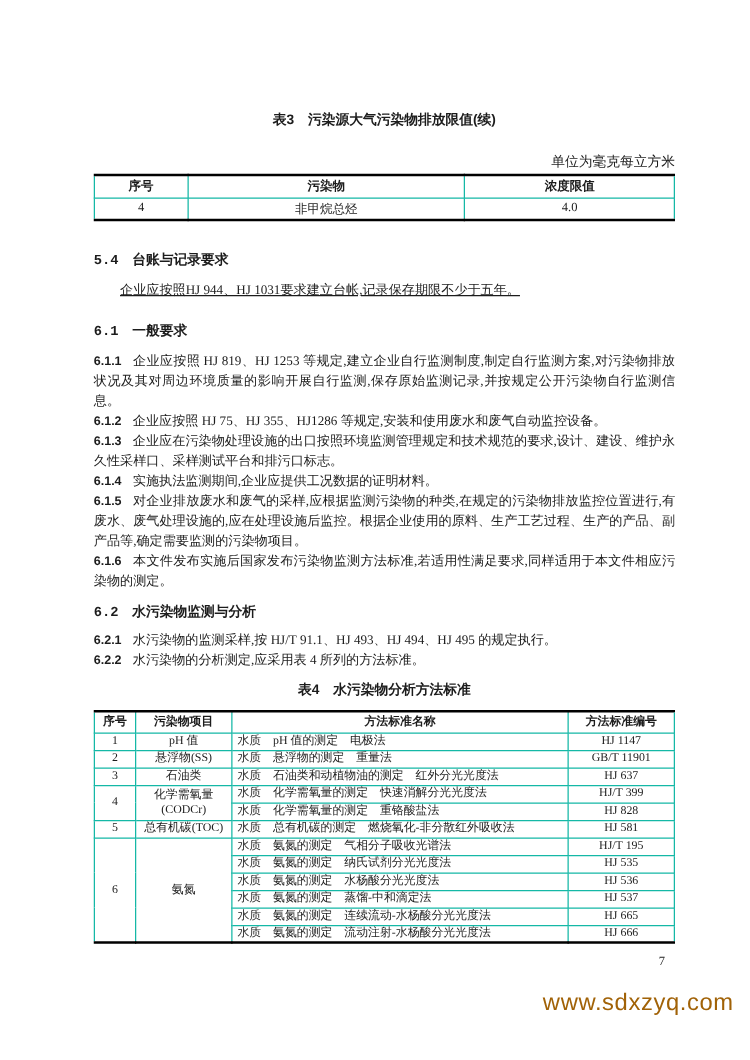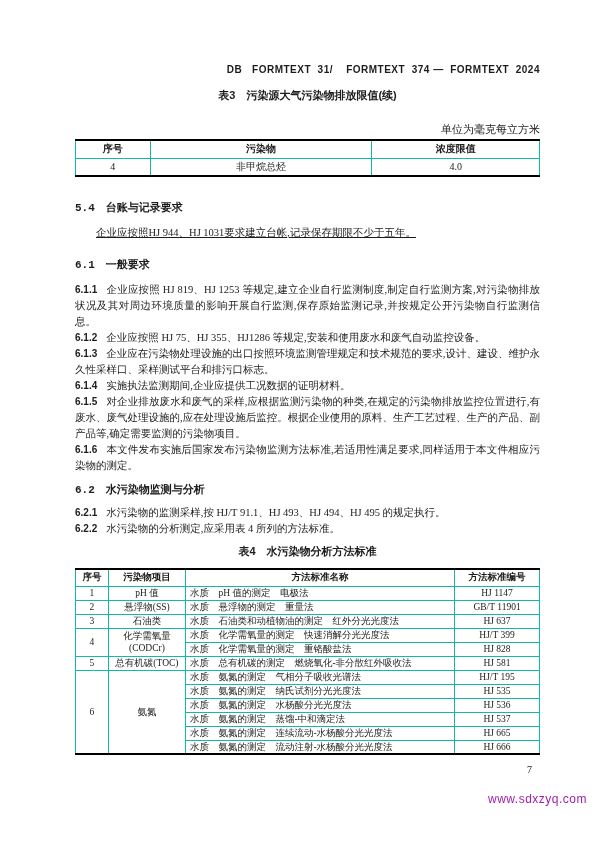--- a/index.html
+++ b/index.html
@@ -16,21 +16,21 @@
   }
   .doc-header {
     font-family:"Liberation Sans", sans-serif;
     font-weight:bold;
     font-size:10px;
     letter-spacing:0.5px;
     text-align:right;
     white-space:pre;
   }
   .tbl-title {
-    margin-top:13px;
+    margin-top:24px;
     text-align:center;
     font-family:"Liberation Sans", sans-serif;
     font-weight:bold;
     font-size:11px;
   }
   .unit-note {
     margin-top:19px;
     margin-bottom:2px;
     text-align:right;
     font-size:11px;
@@ -88,31 +88,30 @@
   .pageno {
     margin-top:9px;
     text-align:right;
     padding-right:8px;
     font-size:10px;
   }
   .watermark {
     position:absolute;
     right:13px; top:792px;
     font-family:"Liberation Sans", sans-serif;
-    font-size:12px;
-    color:#a21caf;
+    font-size:19px;
+    color:#a16207;
     letter-spacing:0.5px;
   }
 </style>
 </head>
 <body>
 
 <div class="page">
 
-  <div class="doc-header">DB   FORMTEXT  31/    FORMTEXT  374 —  FORMTEXT  2024</div>
 
   <div class="tbl-title">表3　污染源大气污染物排放限值(续)</div>
 
   <div class="unit-note">单位为毫克每立方米</div>
 
   <table class="std-table t3">
     <colgroup>
         <col style="width:16.1%">
         <col style="width:47.8%">
         <col style="width:36.1%">

